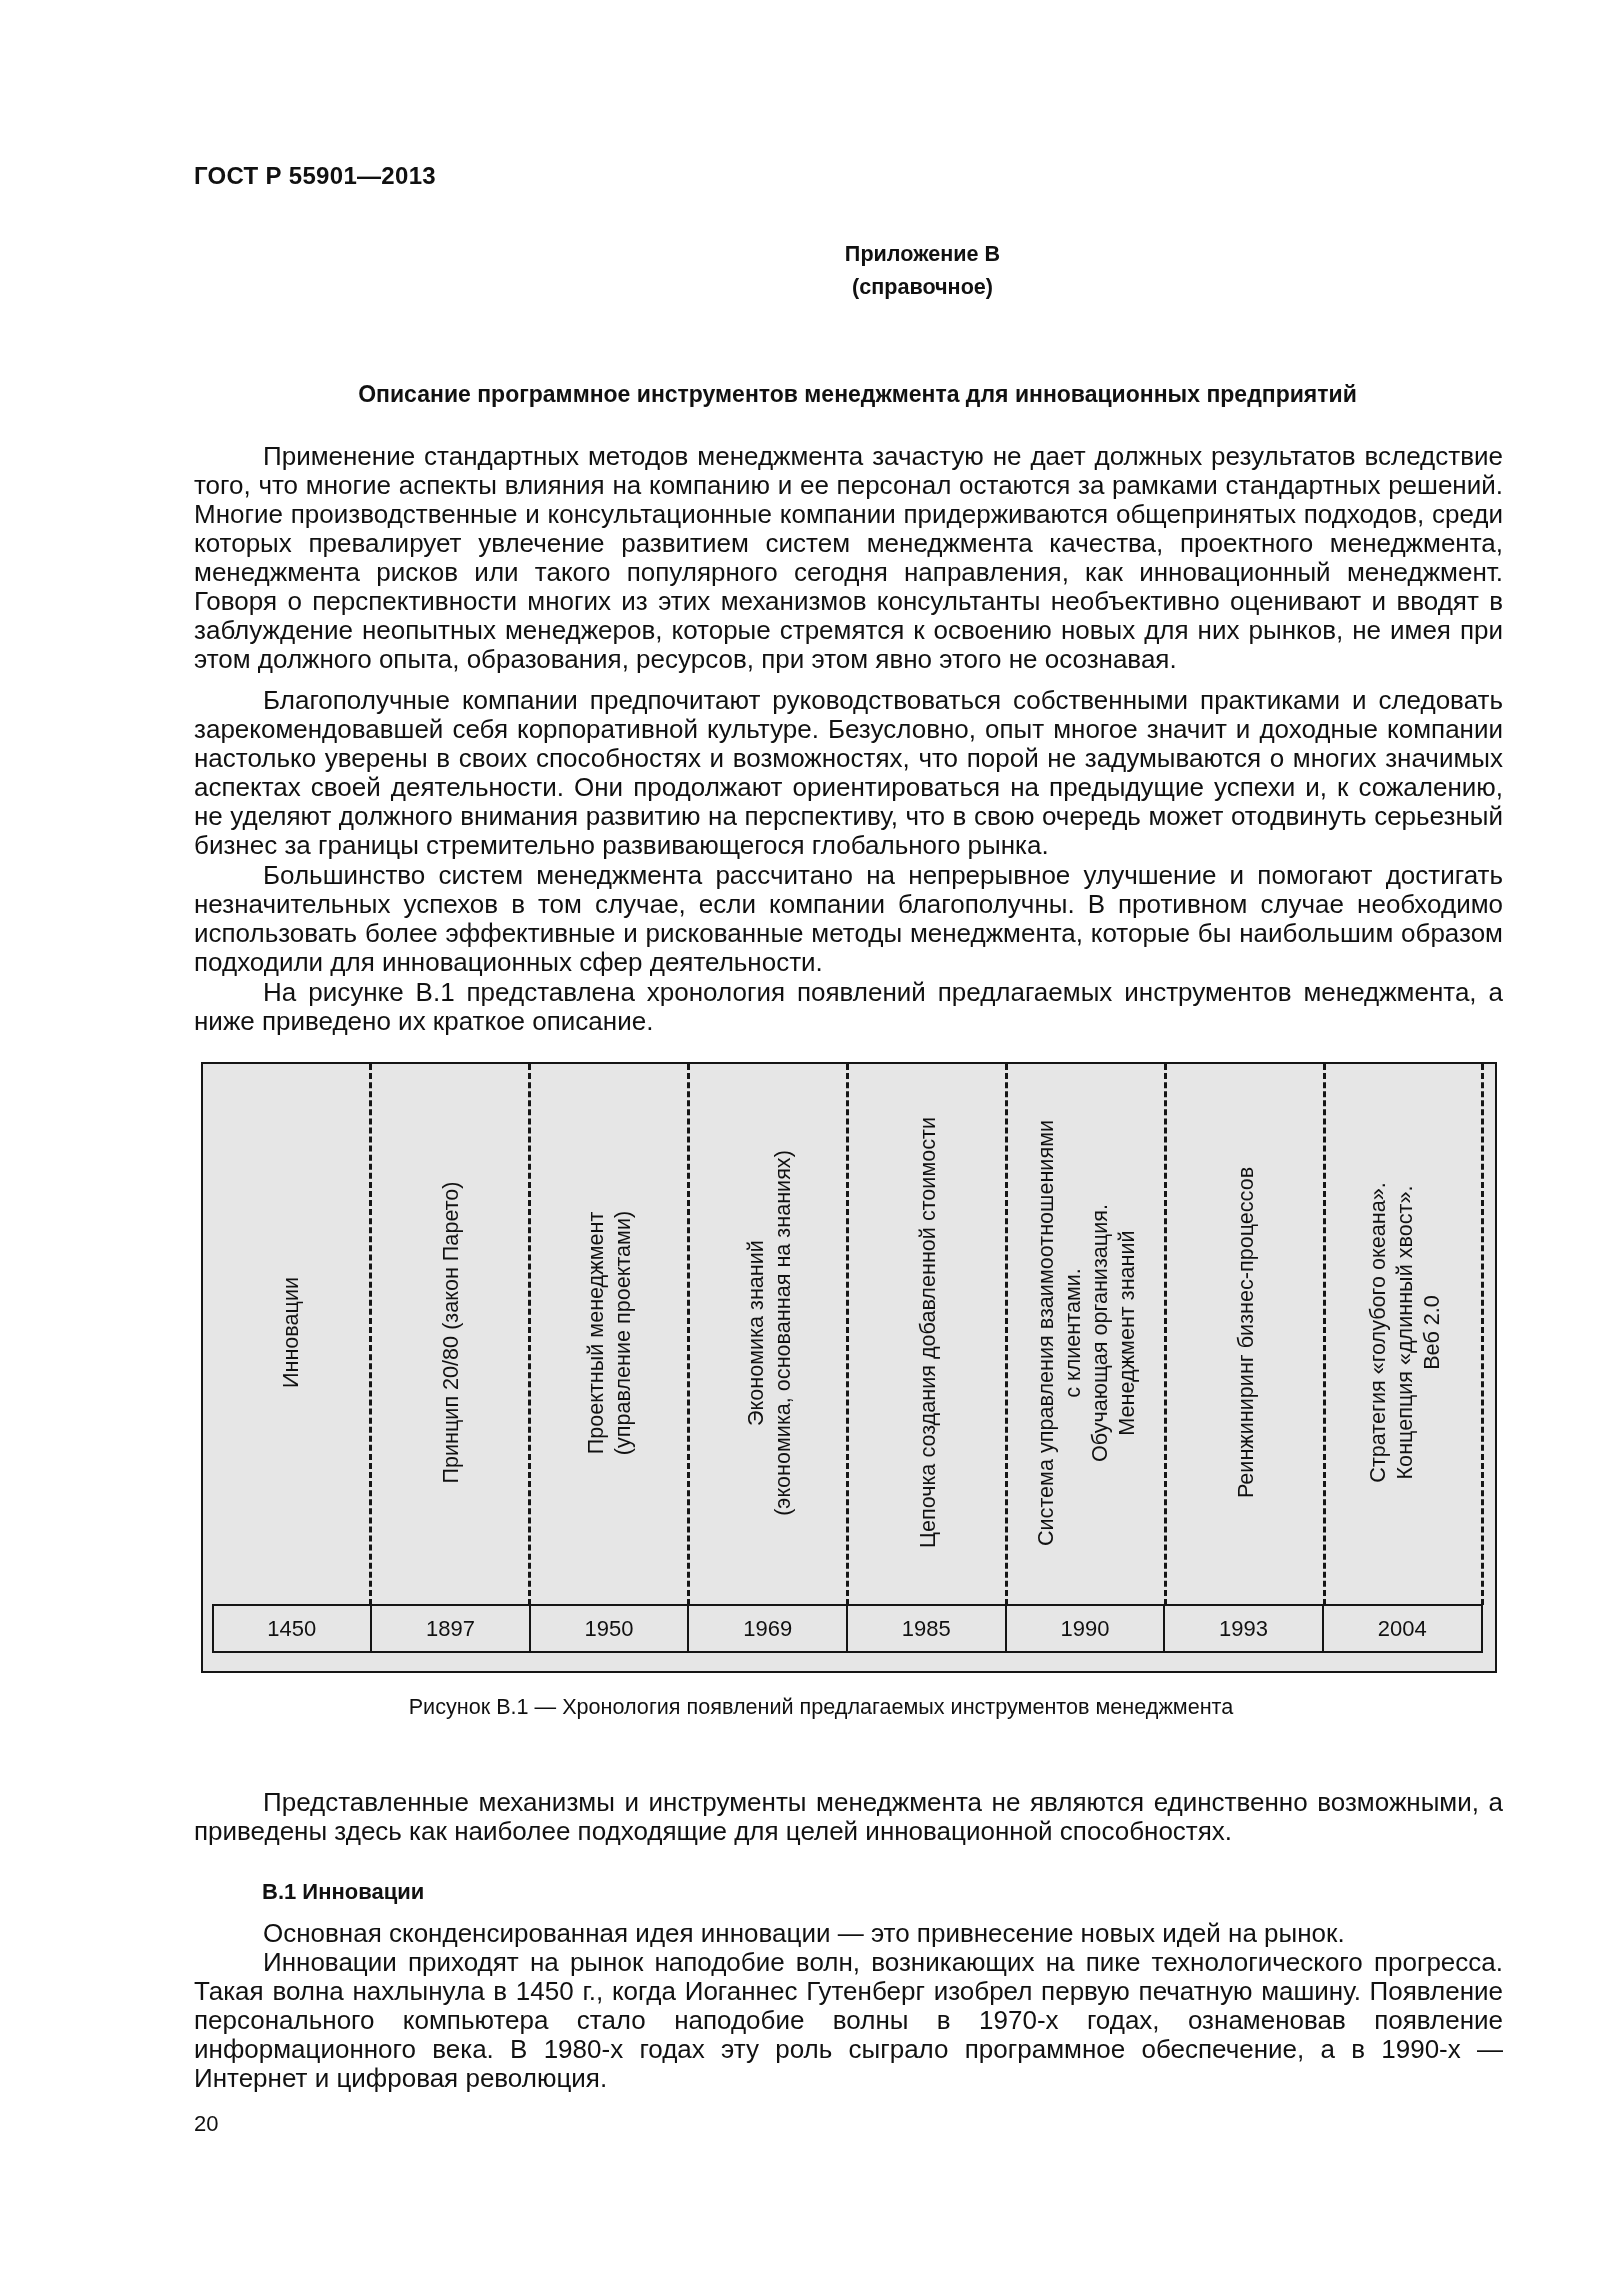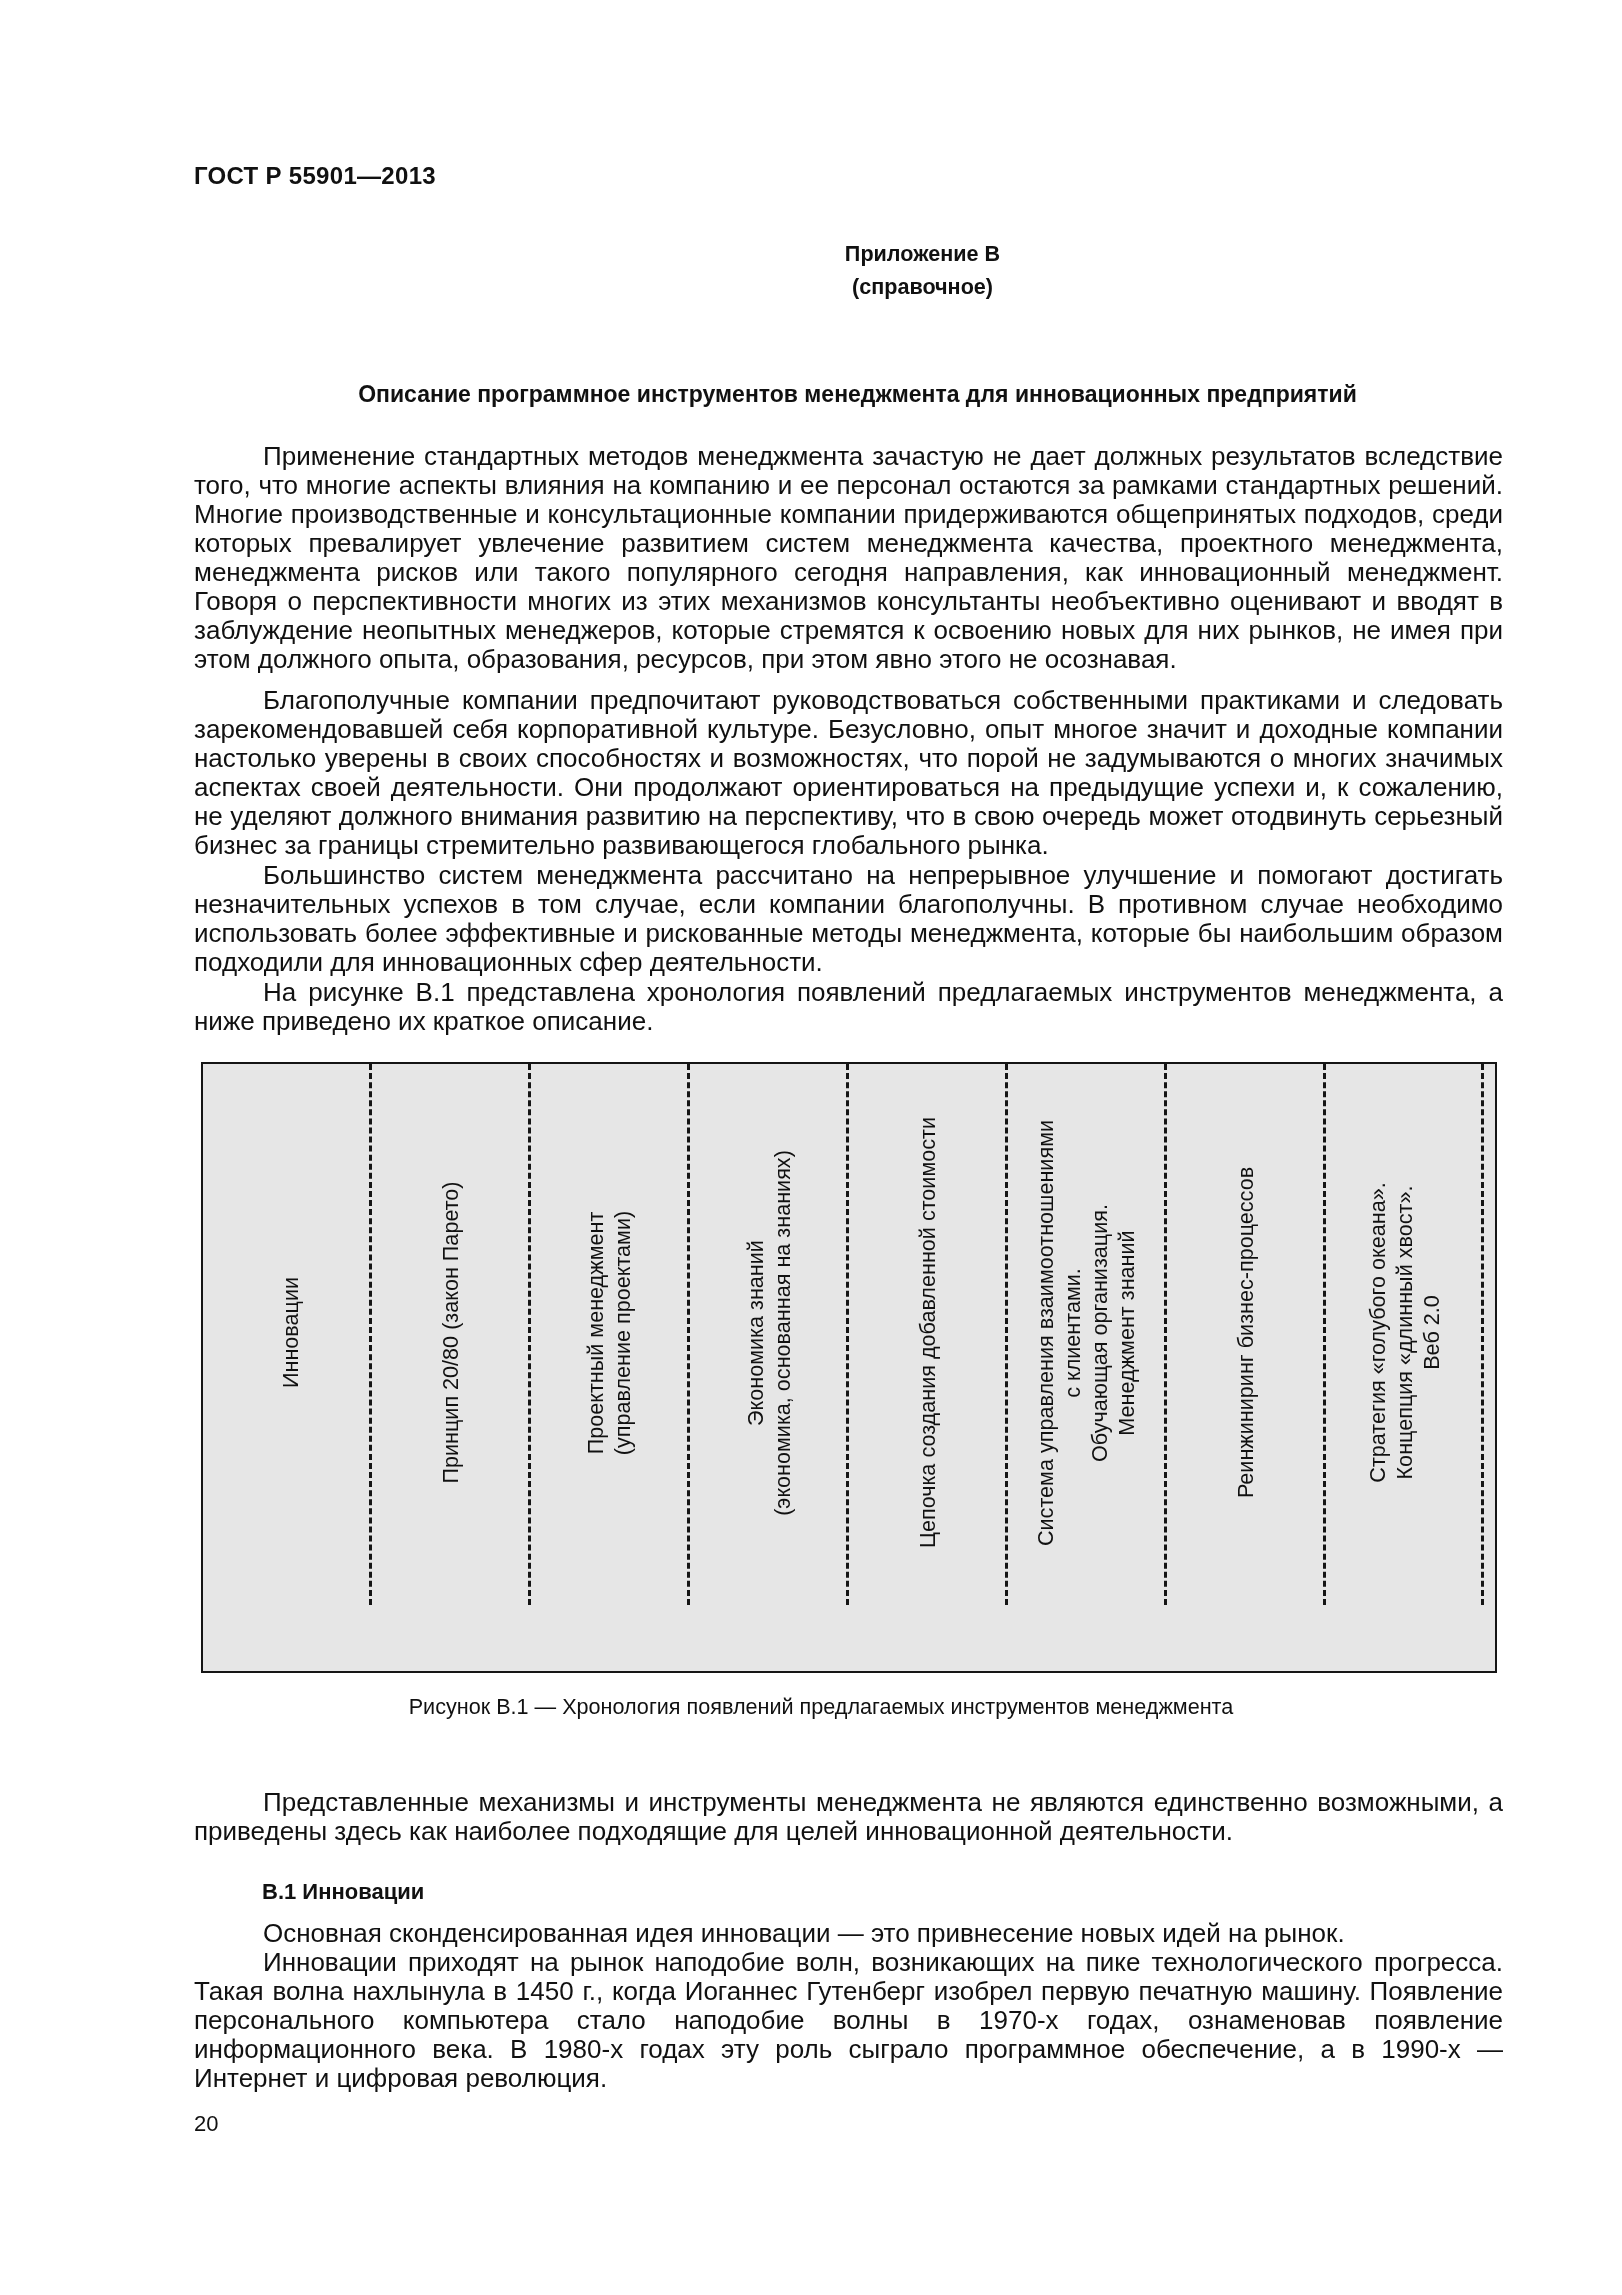--- a/index.html
+++ b/index.html
@@ -83,25 +83,35 @@
 
   <div class="divider" style="left:166px;"></div>
   <div class="divider" style="left:325px;"></div>
   <div class="divider" style="left:484px;"></div>
   <div class="divider" style="left:643px;"></div>
   <div class="divider" style="left:802px;"></div>
   <div class="divider" style="left:961px;"></div>
   <div class="divider" style="left:1120px;"></div>
   <div class="divider" style="left:1278px;"></div>
 
+  <div class="year-row">
+    <div class="year-cell">1450</div>
+    <div class="year-cell">1897</div>
+    <div class="year-cell">1950</div>
+    <div class="year-cell">1969</div>
+    <div class="year-cell">1985</div>
+    <div class="year-cell">1990</div>
+    <div class="year-cell">1993</div>
+    <div class="year-cell">2004</div>
+  </div>
 </div>
 
 <div class="abs caption">Рисунок  В.1 — Хронология появлений предлагаемых инструментов менеджмента</div>
 
-<p class="abs body para p5">Представленные механизмы и инструменты менеджмента не являются единственно возможными, а приведены здесь как наиболее подходящие для целей инновационной деятельности.</p>
+<p class="abs body para p5">Представленные механизмы и инструменты менеджмента не являются единственно возможными, а приведены здесь как наиболее подходящие для целей инновационной способностях.</p>
 
 <div class="abs section-head">В.1  Инновации</div>
 
 <p class="abs body para p6">Основная сконденсированная идея инновации — это привнесение новых идей на рынок.</p>
 <p class="abs body para p7">Инновации приходят на рынок наподобие волн, возникающих на пике технологического прогресса. Такая волна нахлынула в 1450 г., когда Иоганнес Гутенберг изобрел первую печатную машину. Появление персонального компьютера стало наподобие волны в 1970-х годах, ознаменовав появление информационного века. В 1980-х годах эту роль сыграло программное обеспечение, а в 1990-х — Интернет и цифровая революция.</p>
 
 <div class="abs page-num">20</div>
 
 
 </body></html>

